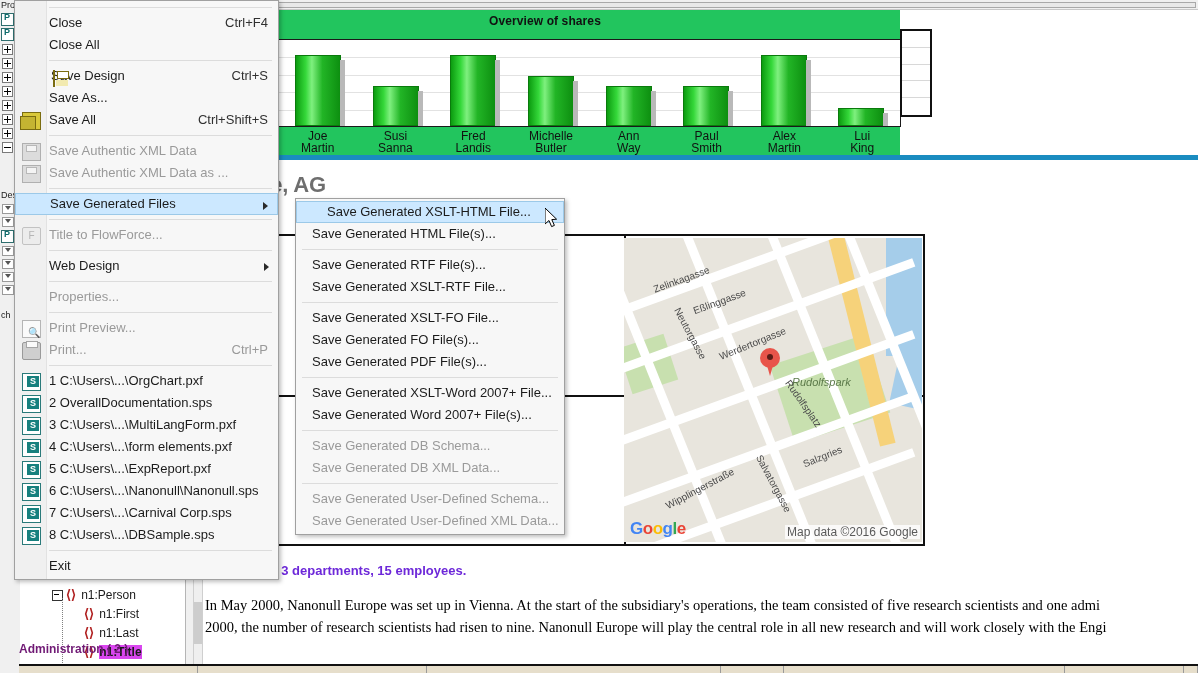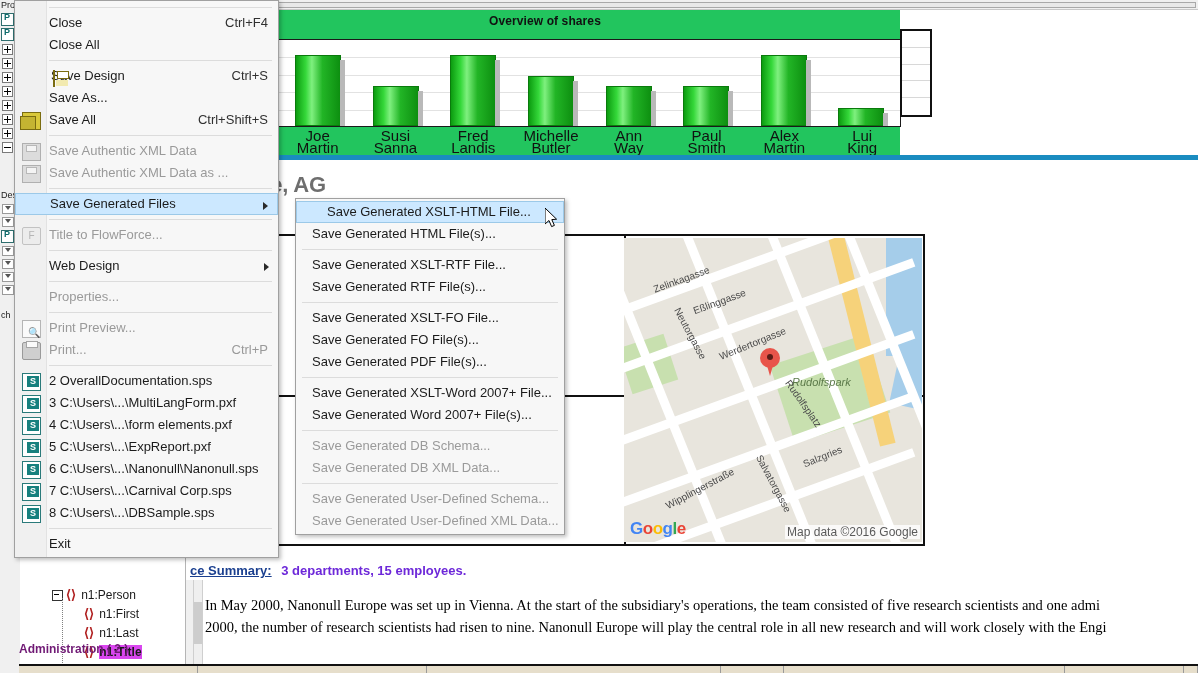--- a/index.html
+++ b/index.html
@@ -62,21 +62,21 @@
   .plot{position:absolute;left:11px;top:29px;width:700px;height:88px;
     border:1px solid #1a1a1a;background:#fff;box-sizing:border-box;}
   .plot .grid{position:absolute;left:0;right:0;height:1px;background:#e2e2e2;}
   .bars{position:absolute;left:0;right:0;bottom:0;top:0;display:flex;align-items:flex-end;}
   .bcell{flex:1 1 0;display:flex;justify-content:center;align-items:flex-end;height:100%;}
   .bar{width:46px;position:relative;
        background:linear-gradient(to right,#0c9c10 0%,#35d83a 22%,#7ff07f 36%,#22b526 60%,#0d8f10 100%);
        border:1px solid #0a7a0c;box-sizing:border-box;}
   .bar:after{content:"";position:absolute;right:-5px;top:4px;bottom:-1px;width:5px;background:#b9b9b9;}
   .xlabels{position:absolute;left:11px;top:120px;width:700px;display:flex;}
-  .xcell{flex:1 1 0;text-align:center;font-size:15px;color:#111;line-height:12px;}
+  .xcell{flex:1 1 0;text-align:center;font-size:12px;color:#111;line-height:12px;}
   .xcell span{display:block;}
 
   
   #minitable{position:absolute;left:900px;top:29px;width:32px;height:88px;
     border:2px solid #111;box-sizing:border-box;background:#fff;}
   #minitable div{height:20%;border-bottom:1px solid #d8d8d8;box-sizing:border-box;}
   #minitable div:last-child{border-bottom:none;}
 
   
   #bluerule{position:absolute;left:186px;top:155px;right:0;height:5px;background:#1a8cc0;}
@@ -397,39 +397,40 @@
         <div class="msep"></div>
         <div class="mi dis"><span class="gicon ic-ff">F</span><span class="txt">Title to FlowForce...</span></div>
         <div class="msep"></div>
         <div class="mi"><span class="txt">Web Design</span><span class="arr"></span></div>
         <div class="msep"></div>
         <div class="mi dis"><span class="txt">Properties...</span></div>
         <div class="msep"></div>
         <div class="mi dis"><span class="gicon ic-prev"></span><span class="txt">Print Preview...</span></div>
         <div class="mi dis"><span class="gicon ic-print"></span><span class="txt">Print...</span><span class="acc">Ctrl+P</span></div>
         <div class="msep"></div>
+        <div class="mi"><span class="gicon ic-file"></span><span class="txt">1 C:\Users\...\OrgChart.pxf</span></div>
         <div class="mi"><span class="gicon ic-file"></span><span class="txt">2 OverallDocumentation.sps</span></div>
         <div class="mi"><span class="gicon ic-file"></span><span class="txt">3 C:\Users\...\MultiLangForm.pxf</span></div>
         <div class="mi"><span class="gicon ic-file"></span><span class="txt">4 C:\Users\...\form elements.pxf</span></div>
         <div class="mi"><span class="gicon ic-file"></span><span class="txt">5 C:\Users\...\ExpReport.pxf</span></div>
         <div class="mi"><span class="gicon ic-file"></span><span class="txt">6 C:\Users\...\Nanonull\Nanonull.sps</span></div>
         <div class="mi"><span class="gicon ic-file"></span><span class="txt">7 C:\Users\...\Carnival Corp.sps</span></div>
         <div class="mi"><span class="gicon ic-file"></span><span class="txt">8 C:\Users\...\DBSample.sps</span></div>
         <div class="msep"></div>
         <div class="mi"><span class="txt">Exit</span></div>
       </div>
   </div>
 
   <div class="menu" id="submenu" style="left:295px;top:198px;width:268px;padding:2px 0;">
     <div id="submenu-items" style="position:relative;">
         <div class="mi hl" style="padding-left: 27px;"><span class="txt">Save Generated XSLT-HTML File...</span></div>
         <div class="mi" style="padding-left: 13px;"><span class="txt">Save Generated HTML File(s)...</span></div>
         <div class="msep" style="margin: 4px 6px;"></div>
+        <div class="mi" style="padding-left: 13px;"><span class="txt">Save Generated RTF File(s)...</span></div>
         <div class="mi" style="padding-left: 13px;"><span class="txt">Save Generated XSLT-RTF File...</span></div>
-        <div class="mi" style="padding-left: 13px;"><span class="txt">Save Generated RTF File(s)...</span></div>
         <div class="msep" style="margin: 4px 6px;"></div>
         <div class="mi" style="padding-left: 13px;"><span class="txt">Save Generated XSLT-FO File...</span></div>
         <div class="mi" style="padding-left: 13px;"><span class="txt">Save Generated FO File(s)...</span></div>
         <div class="mi" style="padding-left: 13px;"><span class="txt">Save Generated PDF File(s)...</span></div>
         <div class="msep" style="margin: 4px 6px;"></div>
         <div class="mi" style="padding-left: 13px;"><span class="txt">Save Generated XSLT-Word 2007+ File...</span></div>
         <div class="mi" style="padding-left: 13px;"><span class="txt">Save Generated Word 2007+ File(s)...</span></div>
         <div class="msep" style="margin: 4px 6px;"></div>
         <div class="mi dis" style="padding-left: 13px;"><span class="txt">Save Generated DB Schema...</span></div>
         <div class="mi dis" style="padding-left: 13px;"><span class="txt">Save Generated DB XML Data...</span></div>

